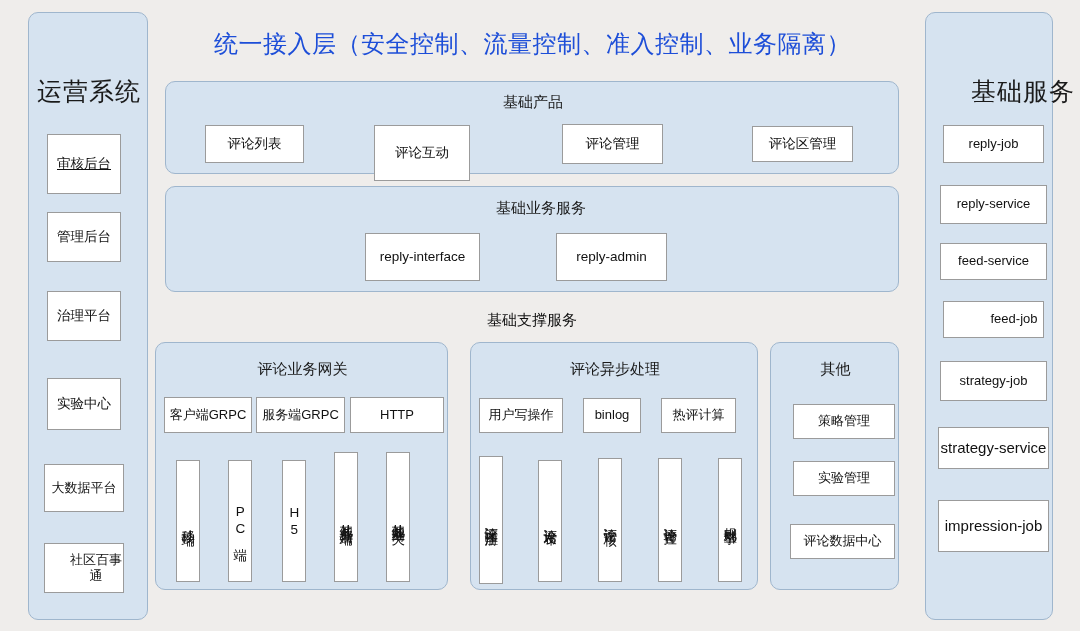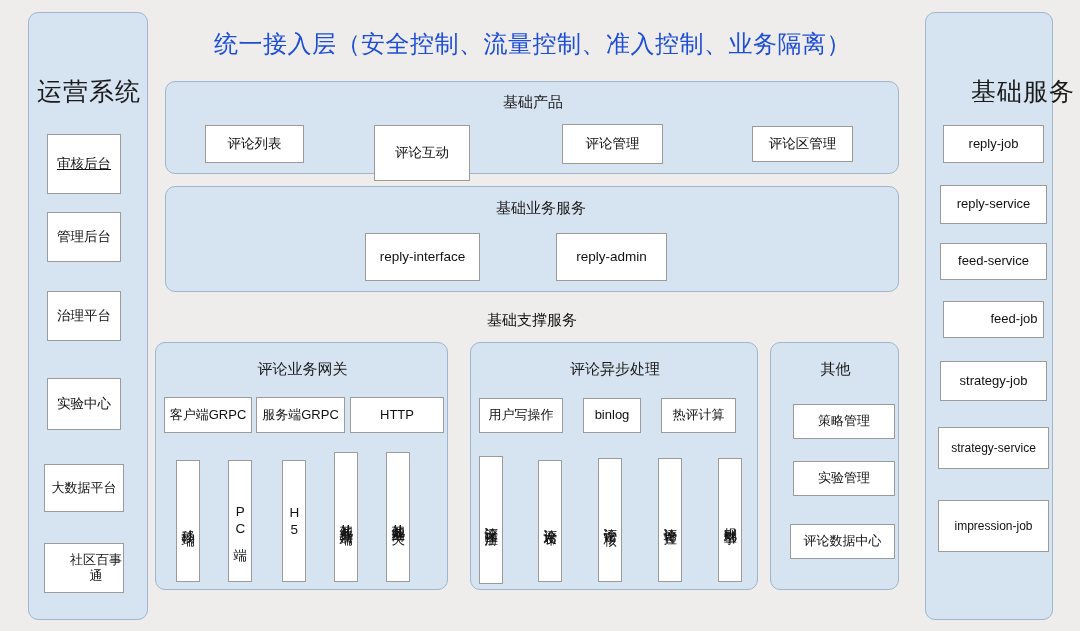--- a/index.html
+++ b/index.html
@@ -44,21 +44,21 @@
     box-sizing: border-box;
     display: flex;
     align-items: center;
     justify-content: center;
     font-size: 13.5px;
     color: #111;
     text-align: center;
     line-height: 1.25;
   }
   .node.sm { font-size: 13px; }
-  .node.xs { font-size: 12px; }
+  .node.xs { font-size: 15px; }
 
   
   .vnode {
     position: absolute;
     background: #ffffff;
     border: 1px solid #9b9b9b;
     box-sizing: border-box;
     display: flex;
     align-items: center;
     justify-content: center;

